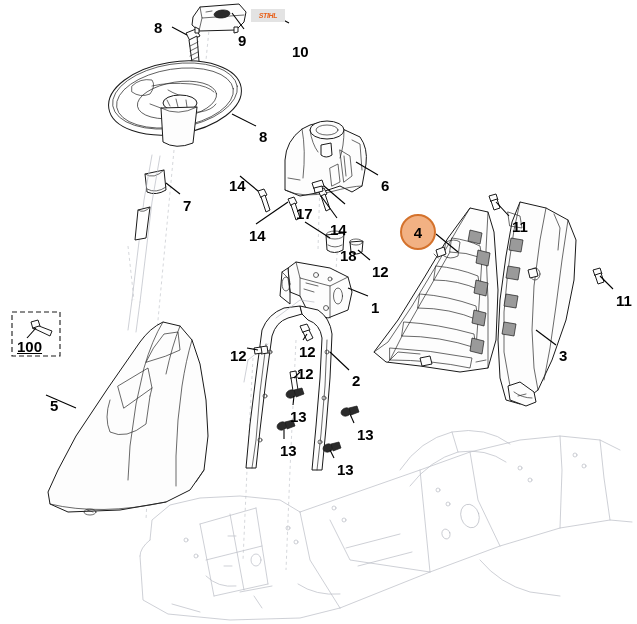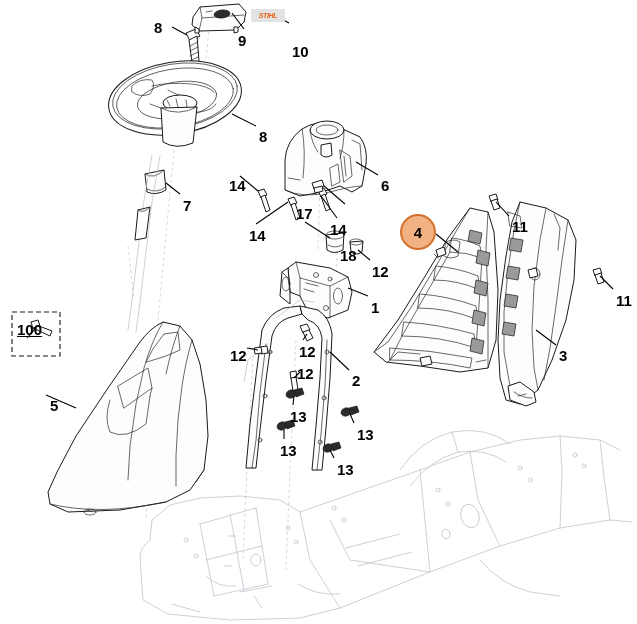--- a/index.html
+++ b/index.html
@@ -441,21 +441,21 @@
       <div class="callout-label" style="left: 229px; top: 178px;">14</div>
       <div class="callout-label" style="left: 249px; top: 228px;">14</div>
       <div class="callout-label" style="left: 296px; top: 206px;">17</div>
       <div class="callout-label" style="left: 330px; top: 222px;">14</div>
       <div class="callout-label" style="left: 340px; top: 207px; margin-top: 41px;">18</div>
       <div class="callout-label" style="left: 372px; top: 264px;">12</div>
       <div class="callout-label" style="left: 371px; top: 300px;">1</div>
       <div class="callout-label" style="left: 512px; top: 219px;">11</div>
       <div class="callout-label" style="left: 616px; top: 293px;">11</div>
       <div class="callout-label" style="left: 559px; top: 348px;">3</div>
-      <div class="callout-label boxed" style="left: 17px; top: 322px; text-decoration: underline;">100</div>
+      <div class="callout-label boxed" style="left: 17px; top: 339px; text-decoration: underline;">100</div>
       <div class="callout-label" style="left: 50px; top: 398px;">5</div>
       <div class="callout-label" style="left: 230px; top: 348px;">12</div>
       <div class="callout-label" style="left: 299px; top: 344px;">12</div>
       <div class="callout-label" style="left: 297px; top: 366px;">12</div>
       <div class="callout-label" style="left: 352px; top: 373px;">2</div>
       <div class="callout-label" style="left: 290px; top: 409px;">13</div>
       <div class="callout-label" style="left: 357px; top: 427px;">13</div>
       <div class="callout-label" style="left: 280px; top: 443px;">13</div>
       <div class="callout-label" style="left: 337px; top: 462px;">13</div>
     </div>

